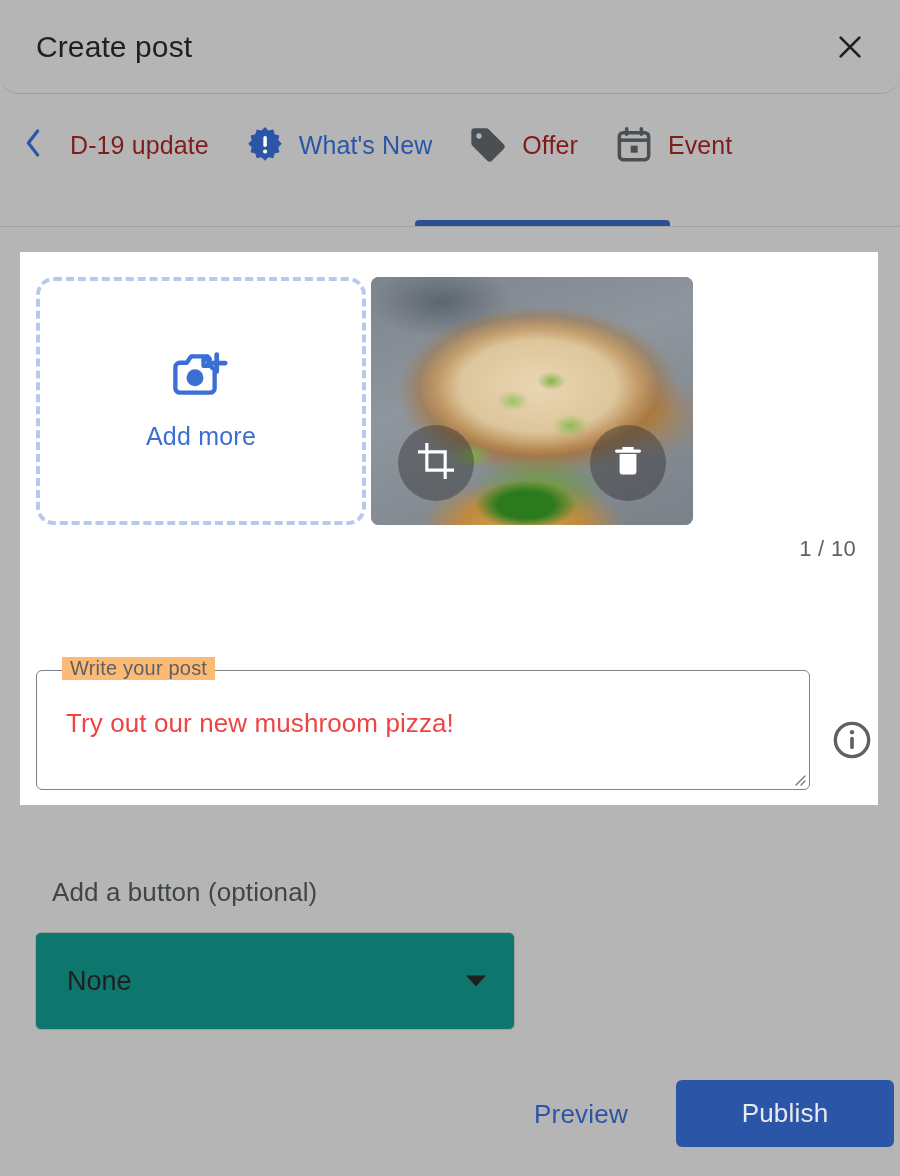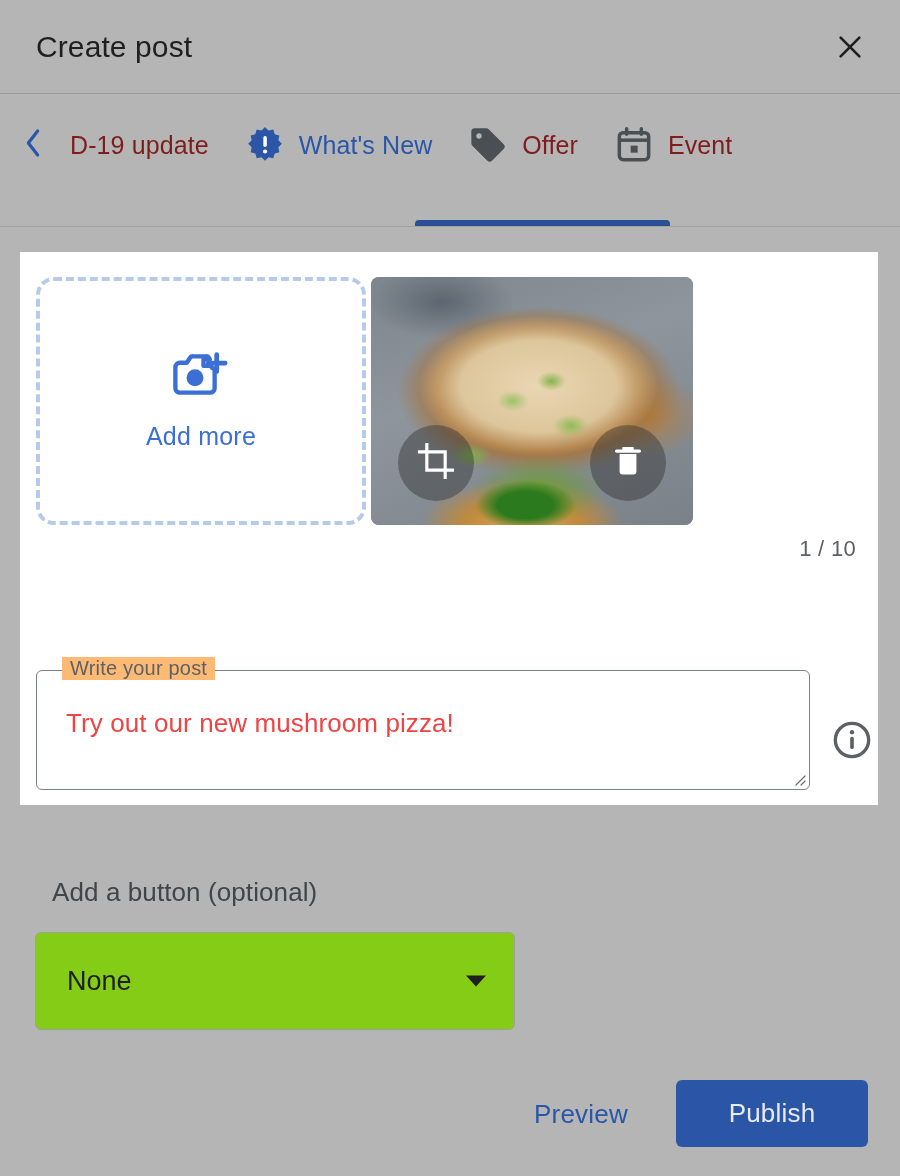--- a/index.html
+++ b/index.html
@@ -15,20 +15,21 @@
     background: #b5b5b5;
   }
 
   
   .header {
     position: absolute; left: 0; top: 0;
     width: 900px; height: 94px;
     display: flex; align-items: center;
     background: #b5b5b5;
     border-bottom: 1px solid #9c9c9c;
+    border-radius: 19px;
   }
   .header-title {
     margin-left: 36px;
     font-size: 30px; font-weight: 400; color: #1f1f1f;
     letter-spacing: .1px;
   }
   .close-btn {
     position: absolute; right: 26px; top: 50%;
     transform: translateY(-50%);
     width: 48px; height: 48px;
@@ -177,21 +178,21 @@
   
   .addbtn-label {
     position: absolute; left: 52px; top: 877px;
     font-size: 26px; color: #3f4549; letter-spacing: .1px;
   }
   .select {
     position: absolute; left: 35px; top: 932px;
     width: 480px; height: 98px;
     border: 1px solid #a0a0a0;
     border-radius: 6px;
-    background: #84cc16;
+    background: #0f766e;
     cursor: pointer;
   }
   .select-value {
     position: absolute; left: 31px; top: 50%;
     transform: translateY(-50%);
     font-size: 27px; color: #1f1f1f;
   }
   .select-arrow {
     position: absolute; right: 28px; top: 50%;
     transform: translateY(-50%);
@@ -205,21 +206,21 @@
   .preview-btn {
     position: absolute; left: 524px; top: 1093px;
     font-size: 26px; color: #2b56a8; letter-spacing: .2px;
     background: transparent; border: none; cursor: pointer;
     font-family: "Liberation Sans", sans-serif;
     padding: 6px 10px;
     text-align: center;
   }
   .publish-btn {
     position: absolute; left: 676px; top: 1080px;
-    width: 192px; height: 67px;
+    width: 218px; height: 67px;
     background: #2b56a8; border: none; border-radius: 6px;
     color: #e8eaee; font-size: 26px; letter-spacing: .2px;
     cursor: pointer;
     font-family: "Liberation Sans", sans-serif;
   }
 </style>
 </head>
 <body>
 
 <div id="dialog">

